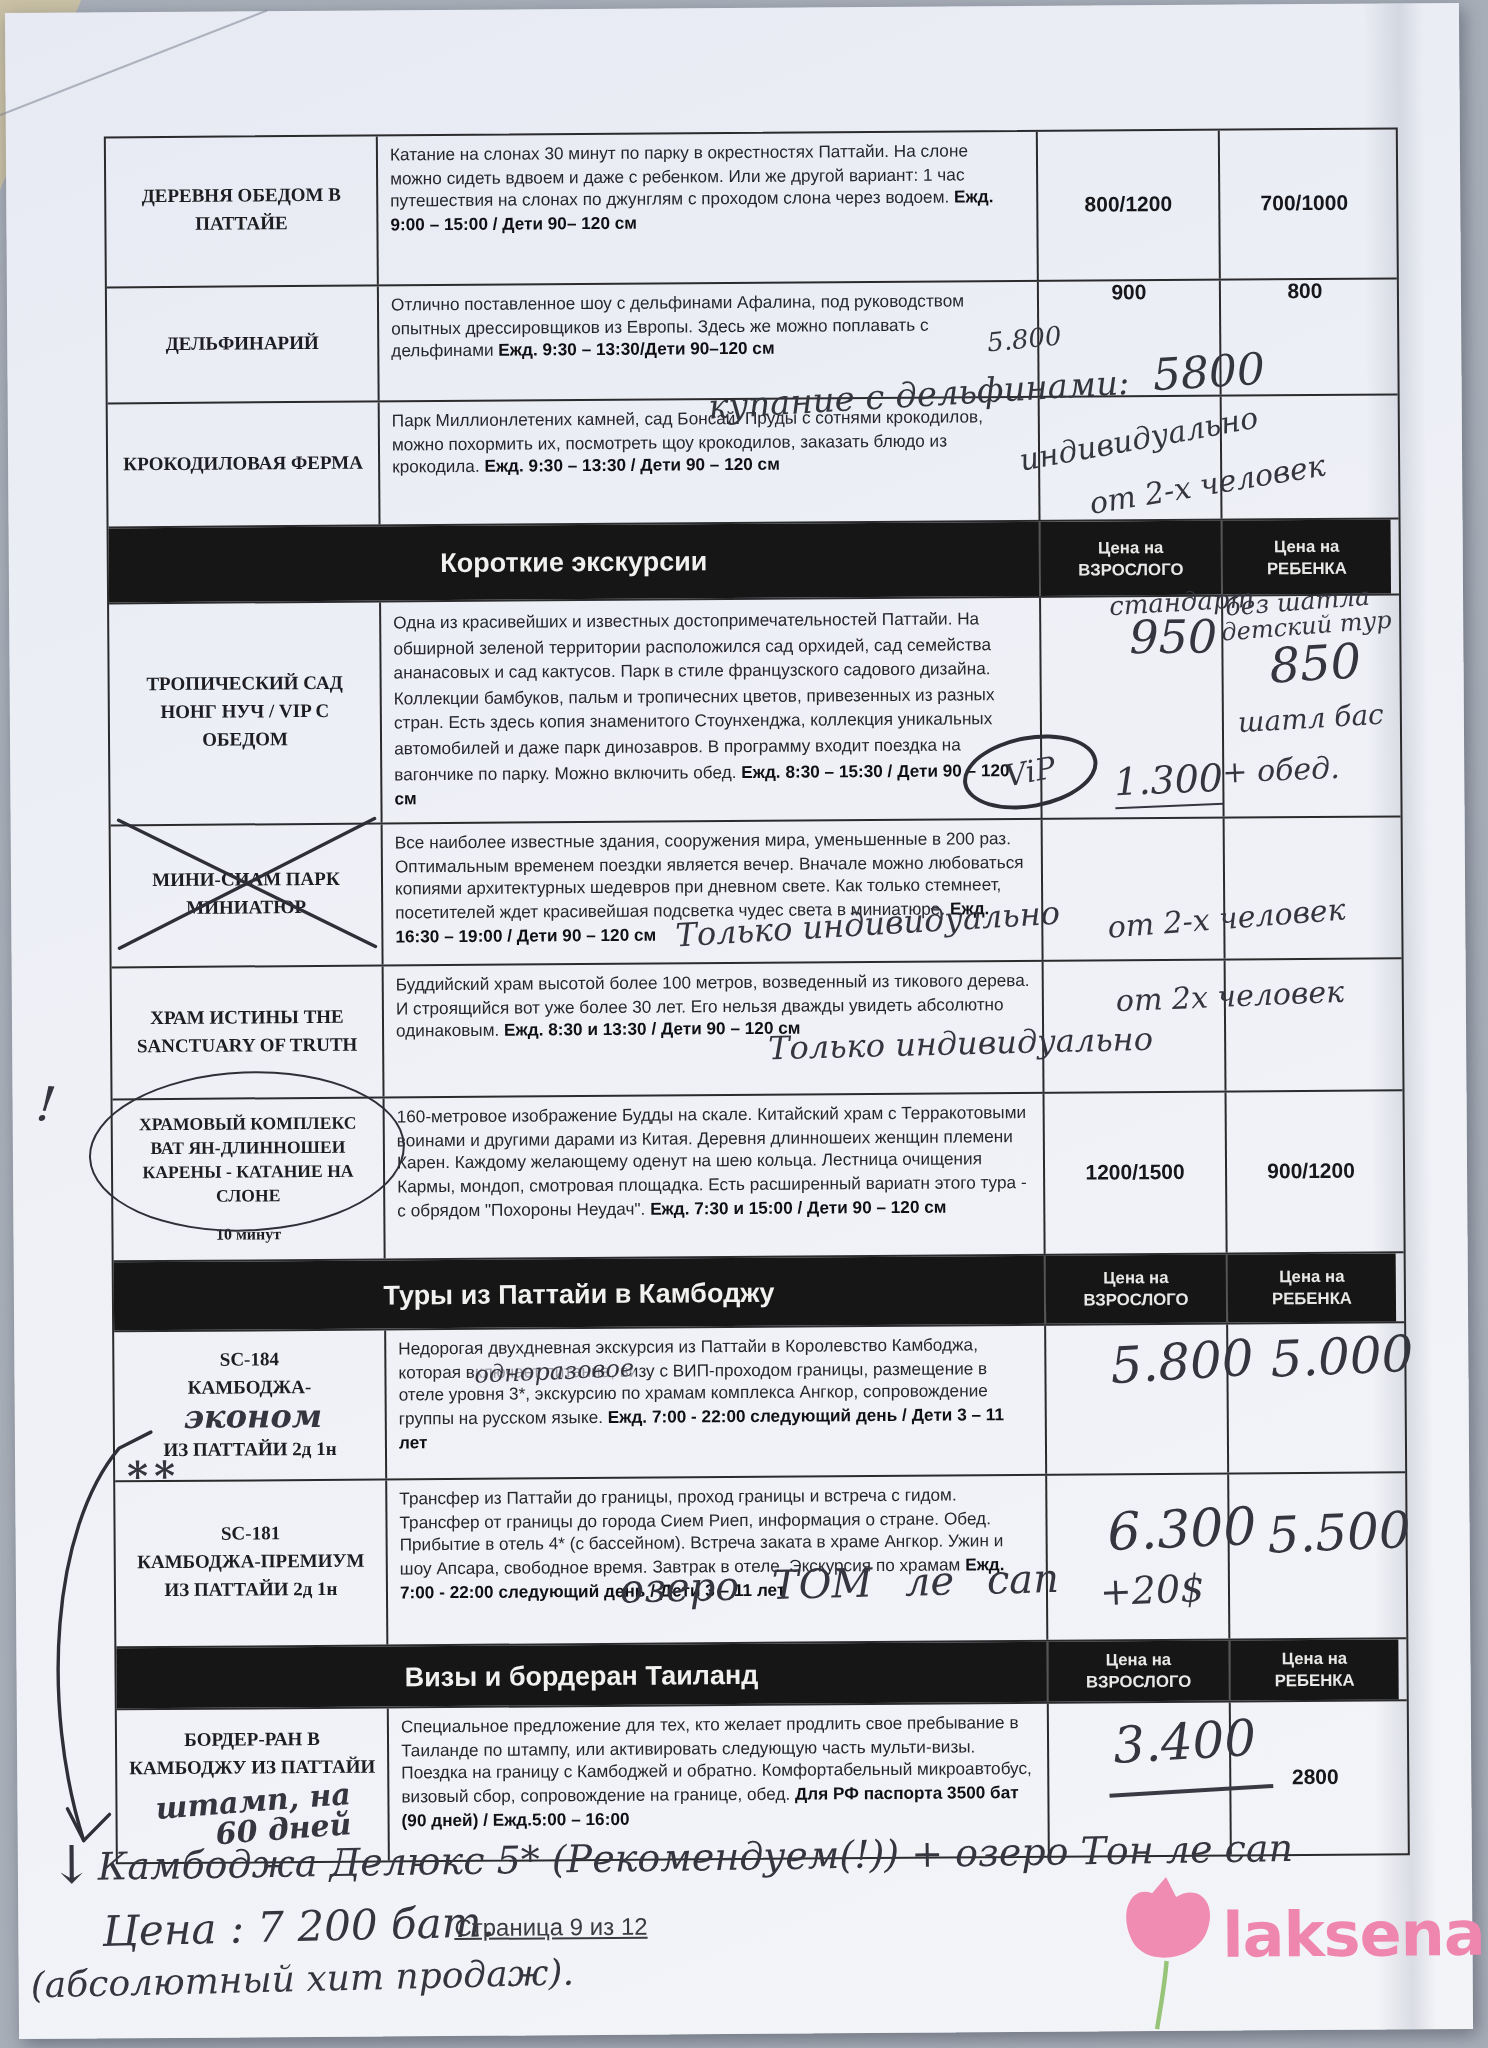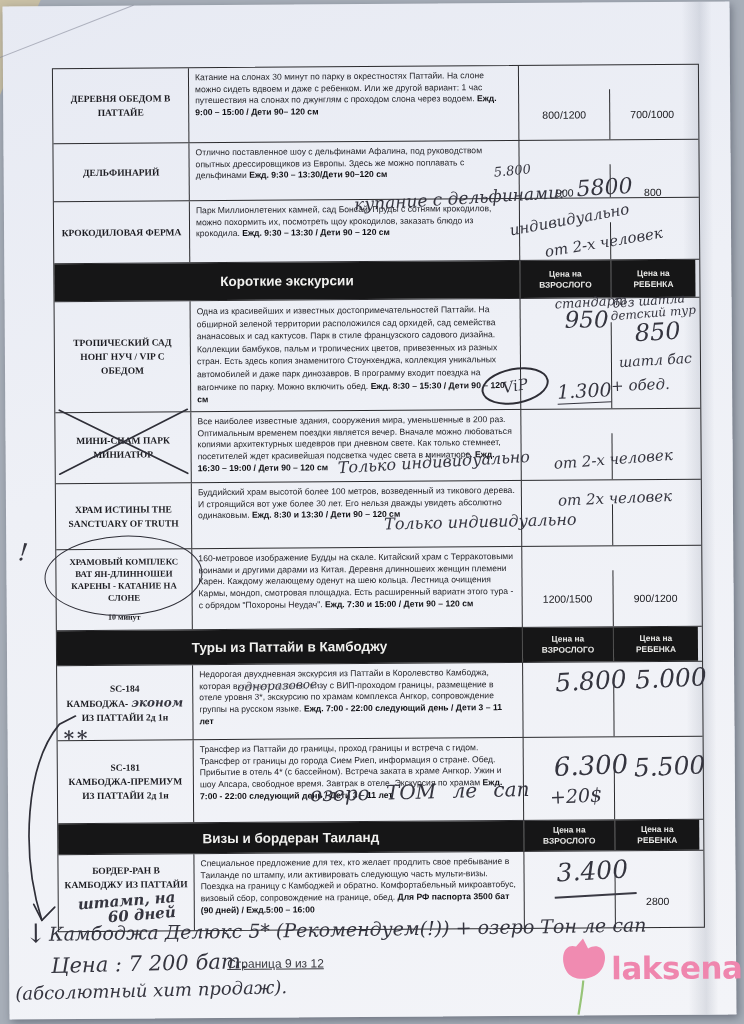--- a/index.html
+++ b/index.html
@@ -11,29 +11,29 @@
   .tbl{position:absolute;left:49px;top:62px;width:645px;border:1.5px solid #2b2b2e;background:transparent;}
   .row{display:flex;border-bottom:1px solid #2b2b2e;}
   .row:last-child{border-bottom:none;}
   .cell{border-right:1px solid #2b2b2e;box-sizing:border-box;overflow:hidden;}
   .cell.last{border-right:none;}
   .c-name{width:136px;display:flex;flex-direction:column;align-items:center;justify-content:center;text-align:center;font-family:"Liberation Serif",serif;font-weight:bold;font-size:9.5px;line-height:14px;color:#1d1d22;padding:2px 4px;}
   .c-desc{width:330px;font-size:8.6px;line-height:11.7px;color:#26262b;padding:4px 6px 2px 6px;text-align:left;}
   .c-desc b{color:#101014;}
   .c-p1{width:91px;}
   .c-p2{width:84px;}
-  .pcell{display:flex;align-items:center;justify-content:center;font-weight:normal;font-size:10.5px;color:#17171b;margin-top:24px;}
-  .pcell.top{align-items:flex-start;padding-top:22px;}
+  .pcell{display:flex;align-items:center;justify-content:center;font-weight:bold;font-size:10.5px;color:#17171b;}
+  .pcell.top{align-items:flex-start;}
   .band-main{width:466px;background:#161617;color:#f1f1ef;display:flex;align-items:center;justify-content:center;font-weight:bold;font-size:13.5px;border-right:1px solid #555;}
   .band-head{background:#161617;color:#e8e8e6;display:flex;flex-direction:column;align-items:center;justify-content:center;font-weight:bold;font-size:8.4px;line-height:11px;border-right:1px solid #555;}
   .band-head.last{border-right:none;}
   .hw{font-family:"DejaVu Serif",serif;font-style:italic;color:#35353f;white-space:nowrap;}
   .ov{position:absolute;}
   .small-note{font-size:8px;margin-top:8px;}
-  .hw-inline{font-size:12px;margin-left:3px;}
+  .hw-inline{font-size:16px;margin-left:3px;}
   svg.mark{position:absolute;pointer-events:none;}
   .vip{position:absolute;border:2px solid #2e2e36;border-radius:50%;display:flex;align-items:center;justify-content:center;}
   .page-label{position:absolute;font-size:12px;color:#3a3a40;text-decoration:underline;}
   .logo-text{position:absolute;font-family:"DejaVu Sans",sans-serif;font-weight:bold;color:#ef86ae;letter-spacing:-.5px;}
 </style>
 </head>
 <body>
 
 <div class="bg-wedge"></div>
 

